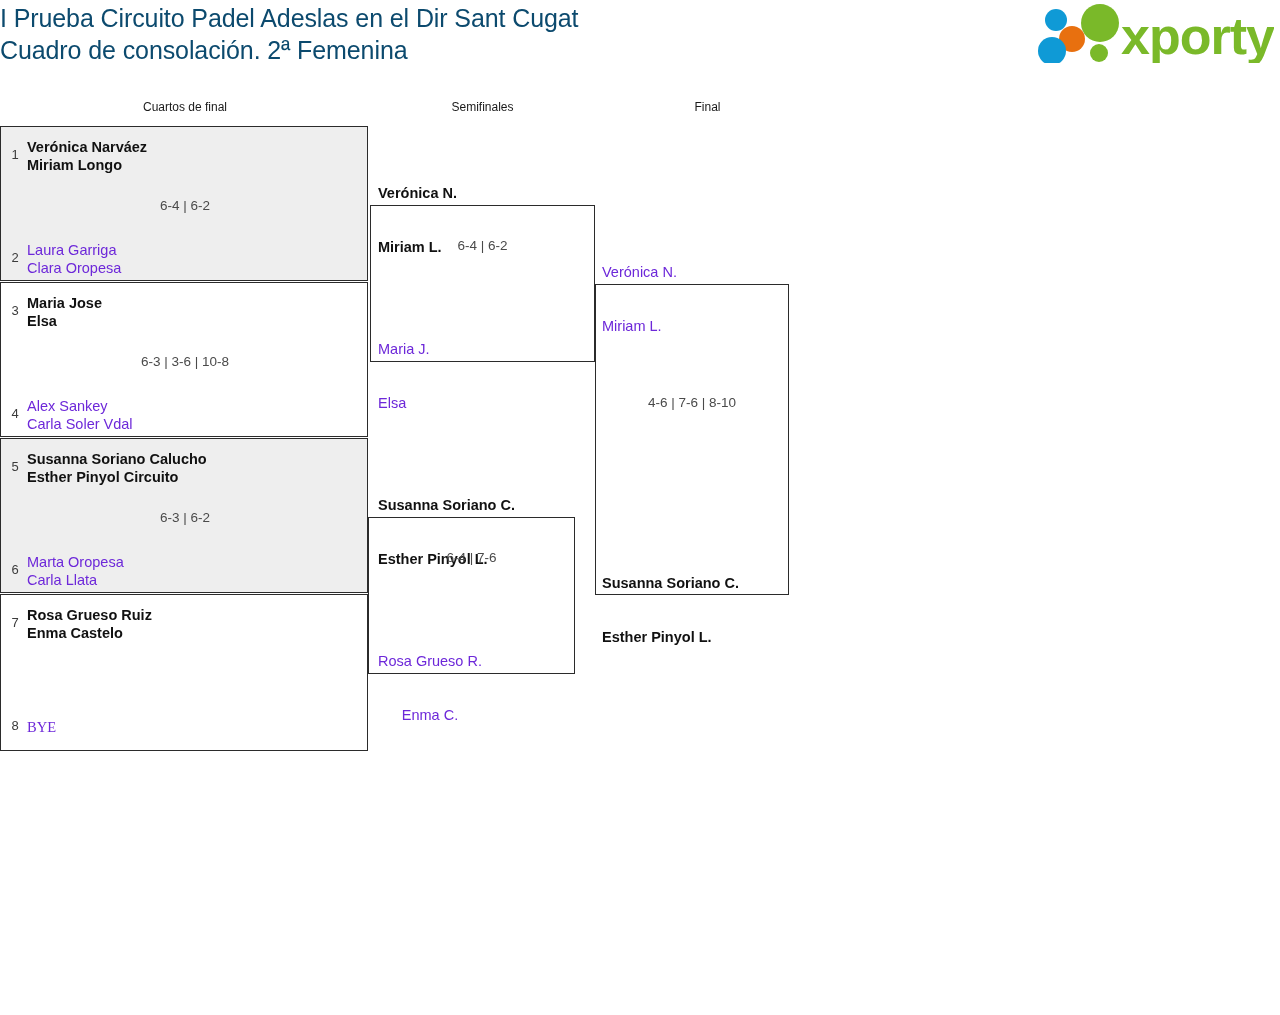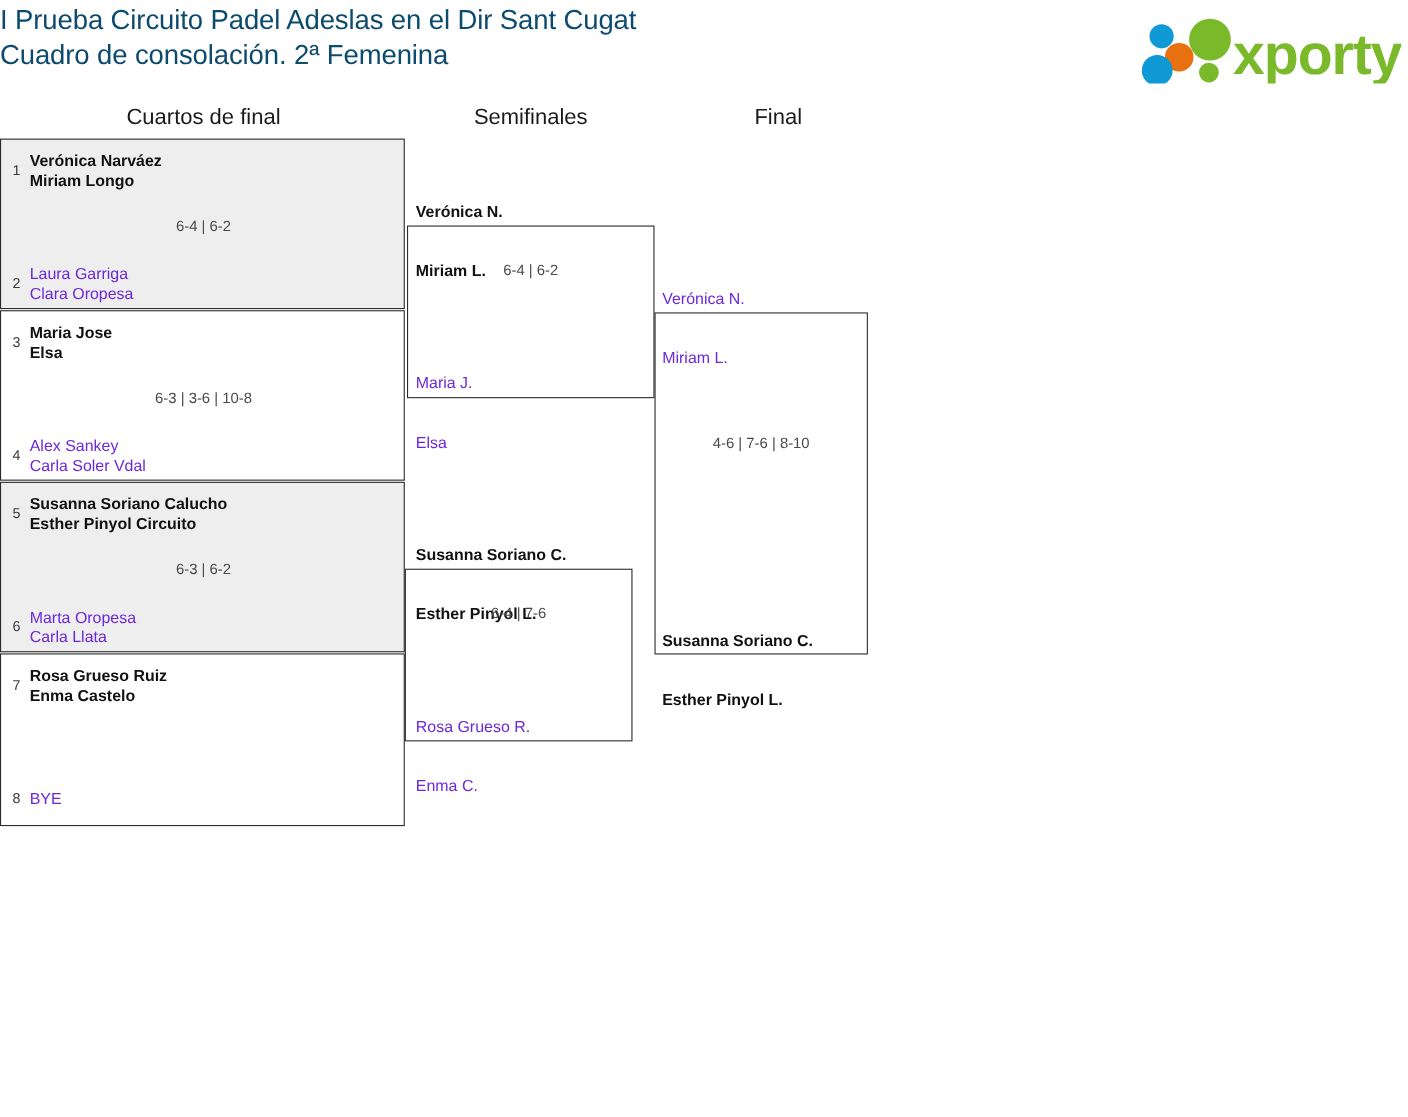--- a/index.html
+++ b/index.html
@@ -27,31 +27,31 @@
     font-weight: 400;
     color: #0c4a6e;
     letter-spacing: -0.1px;
   }
   #page-title .line { display: block; white-space: pre; }
 
   
   #brand-logo {
     position: absolute;
     right: 6px;
-    top: 14px;
+    top: 1px;
     width: 245px;
     height: 62px;
   }
   #brand-logo svg { display: block; }
 
   
   .round-header {
     position: absolute;
     top: 96px;
-    font-size: 20px;
+    font-size: 12px;
     line-height: 22px;
     color: #1a1a1a;
     text-align: center;
     font-weight: 400;
   }
   #round-header-0 { left: 0px;   width: 370px; }
   #round-header-1 { left: 370px; width: 225px; }
   #round-header-2 { left: 595px; width: 225px; }
 
   
@@ -91,21 +91,21 @@
     line-height: 18px;
   }
   .qf-match .team .l { display: block; white-space: pre; }
   .team.winner { color: #111111; font-weight: 700; }
   .team.loser  { color: #6d28d9; font-weight: 400; }
 
   .qf-match .team-top { top: 11px; }
   .qf-match .seed-top { top: 20px; }
   .qf-match .team-bot { top: 114px; }
   .qf-match .seed-bot { top: 123px; }
-  .qf-match .team-bot.single { top: 123px; }
+  .qf-match .team-bot.single { top: 123px; font-family: Liberation Serif, serif; }
   .qf-match .seed-bot.single { top: 123px; }
 
   .qf-match .score {
     position: absolute;
     left: 0px;
     width: 368px;
     top: 71px;
     text-align: center;
     font-size: 13.5px;
     color: #4a4a4a;
@@ -232,21 +232,21 @@
 
   <div class="adv-team team winner" style="left:378px; top:334px;">
     <span class="l">Susanna Soriano C.</span>
     <span class="l">Esther Pinyol L.</span>
   </div>
 
   <div class="link-box" style="left:368px; top:391px; width:207px; height:157px;">
     <div class="score" style="top:32px;">6-4 | 7-6</div>
   </div>
 
-  <div class="adv-team team loser" style="left:378px; top:490px;">
+  <div class="adv-team team loser" style="left:378px; top:490px;text-align:center;">
     <span class="l">Rosa Grueso R.</span>
     <span class="l">Enma C.</span>
   </div>
 
   <div class="adv-team team loser" style="left:602px; top:101px;">
     <span class="l">Verónica N.</span>
     <span class="l">Miriam L.</span>
   </div>
 
   <div class="link-box" style="left:595px; top:158px; width:194px; height:311px;">

